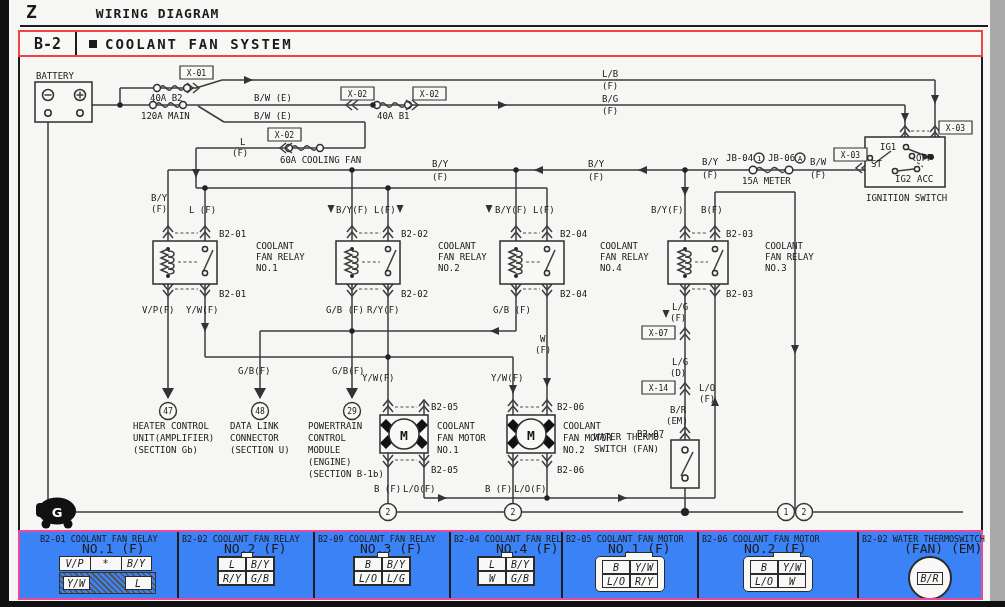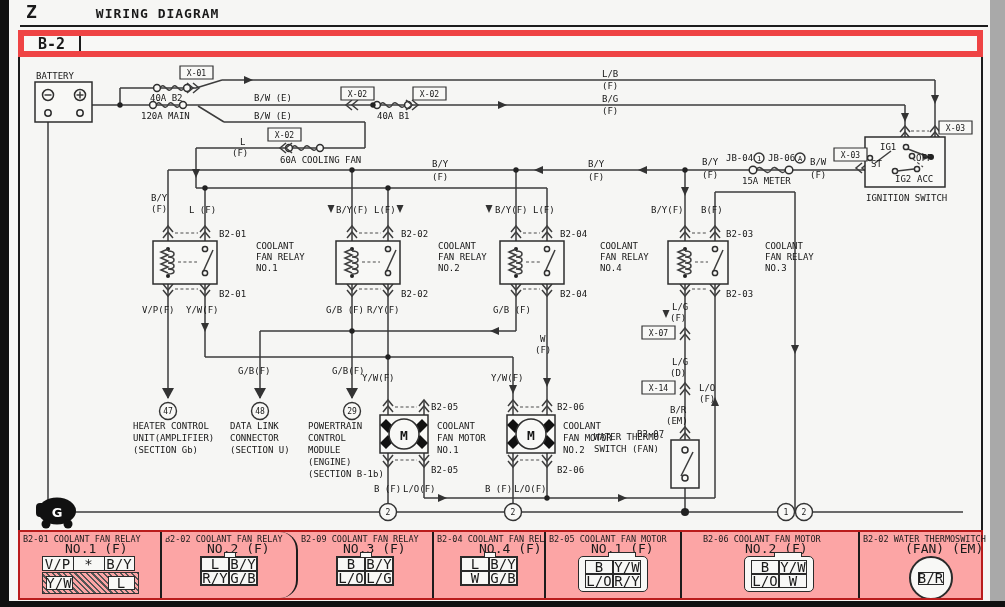--- a/index.html
+++ b/index.html
@@ -8,21 +8,21 @@
   
   #edge-left{position:absolute;left:0;top:0;width:9px;height:607px;background:#101010;}
   #edge-bottom{position:absolute;left:0;top:601px;width:1005px;height:6px;background:#101010;}
   #edge-right{position:absolute;left:990px;top:0;width:15px;height:607px;background:#a9a9a9;}
   
   #hdr{position:absolute;left:26px;top:1px;height:24px;display:flex;align-items:baseline;}
   #hdr .z{font-size:18px;font-weight:bold;margin-right:14px;}
   #hdr .t{font-size:13px;font-weight:bold;letter-spacing:1px;padding-left:45px;}
   #hdr-line{position:absolute;left:20px;top:25px;width:968px;height:2px;background:#1c1c1c;}
   
-  #tblock{position:absolute;left:18px;top:30px;width:965px;height:27px;border:6px solid #ef4444;
+  #tblock{position:absolute;left:18px;top:30px;width:965px;height:27px;border:2px solid #ef4444;
           box-sizing:border-box;display:flex;background:#f8f8f6;}
   #tblock .code{width:55px;border-right:2px solid #1c1c1c;display:flex;align-items:center;
           justify-content:center;font-size:15px;font-weight:bold;}
   #tblock .name{display:flex;align-items:center;font-size:14px;font-weight:bold;letter-spacing:2px;padding-left:12px;}
   #tblock .name .sq{width:8px;height:8px;background:#1c1c1c;margin-right:8px;}
   
   #frame{position:absolute;left:18px;top:57px;width:965px;height:473px;border-left:2px solid #1c1c1c;
          border-right:2px solid #1c1c1c;box-sizing:border-box;}
   
   svg{position:absolute;left:0;top:0;}
@@ -34,29 +34,29 @@
   .blk{fill:#111;stroke:none;}
   .ar{fill:#333;stroke:none;}
   .xbox{fill:#f8f8f6;stroke:#333;stroke-width:1.2;}
   .cref{fill:#f8f8f6;stroke:#333;stroke-width:1.4;}
   text{font-family:"DejaVu Sans Mono",monospace;font-size:9px;fill:#161616;stroke:none;}
   .bx{font-size:8px;}
   .bx2{font-size:7px;}
   .big{font-size:13px;font-weight:bold;}
   .gw{font-size:13px;font-weight:bold;fill:#ffffff;font-family:"DejaVu Sans",sans-serif;}
   
-  #legend{position:absolute;left:18px;top:530px;width:965px;height:70px;border:2px solid #b91c1c;
-          box-sizing:border-box;display:flex;background:#fca5a5;z-index:3;}
+  #legend{position:absolute;left:18px;top:530px;width:965px;height:70px;border:2px solid #ec4899;
+          box-sizing:border-box;display:flex;background:#3b82f6;z-index:3;padding-left:17px;}
   .lcell{border-right:2px solid #1c1c1c;box-sizing:border-box;padding:2px 3px;flex:0 0 auto;overflow:hidden;}
   .lcell:last-child{border-right:none;}
   .lt{font-size:8.5px;line-height:10px;white-space:pre;}
   .ls{font-size:13px;line-height:10px;margin-left:42px;white-space:pre;}
   .connwrap{display:flex;justify-content:center;margin-top:2px;}
   .pin{display:inline-flex;align-items:center;justify-content:center;border:1.5px solid #2a2a2a;
-       background:#f8f8f6;font-size:14px;box-sizing:border-box;}
+       background:#f8f8f6;font-size:10px;box-sizing:border-box;font-style:italic;}
   .r9top{display:flex;gap:0;margin-bottom:1px;}
   .r9top .pin{width:31px;height:15px;border-right-width:0;}
   .r9top .pin:last-child{border-right-width:1.5px;}
   .r9bot{display:flex;gap:4px;padding:3px;background:repeating-linear-gradient(45deg,#555 0 1.5px,transparent 1.5px 4px);
          border:1px solid #333;}
   .r9bot .pin{width:27px;height:14px;}
   .r9bot .pin.ghost{background:transparent;border-color:transparent;}
   .conn4{position:relative;border:1.8px solid #2a2a2a;display:grid;grid-template-columns:28px 28px;background:#f8f8f6;}
   .conn4 .pin{width:28px;height:14px;border-width:1px;}
   .conn4 .tab{position:absolute;left:50%;top:-5px;width:10px;height:4px;margin-left:-5px;
@@ -72,20 +72,24 @@
 
 <div id="page">
   <div id="hdr">
     <span class="z">Z</span>
     <span class="t">WIRING DIAGRAM</span>
   </div>
   <div id="hdr-line"></div>
 
   <div id="tblock">
     <div class="code">B-2</div>
+    <div class="name">
+      <span class="sq"></span>
+      <span>COOLANT FAN SYSTEM</span>
+    </div>
   </div>
 
   <div id="frame"></div>
 
   <svg width="1005" height="607" viewBox="0 0 1005 607">
     <defs>
       <path id="cv" d="M-5 4 L0 -2 L5 4 M-5 10 L0 4 L5 10" class="w" fill="none"></path>
     </defs>
 
     <g>
@@ -512,21 +516,21 @@
               <span class="pin">B/Y</span>
             </div>
             <div class="r9bot">
               <span class="pin">Y/W</span>
               <span class="pin ghost"></span>
               <span class="pin">L</span>
             </div>
           </div>
         </div>
       </div>
-      <div class="lcell" style="width: 136px; border-radius: 18px;">
+      <div class="lcell" style="width: 136px;">
         <div class="lt">B2-02 COOLANT FAN RELAY</div>
         <div class="ls">NO.2 (F)</div>
         <div class="connwrap">
           <div class="conn4">
             <div class="tab"></div>
             <span class="pin">L</span>
             <span class="pin">B/Y</span>
             <span class="pin">R/Y</span>
             <span class="pin">G/B</span>
           </div>
@@ -564,21 +568,21 @@
         <div class="connwrap">
           <div class="conn4 motor">
             <div class="tab"></div>
             <span class="pin">B</span>
             <span class="pin">Y/W</span>
             <span class="pin">L/O</span>
             <span class="pin">R/Y</span>
           </div>
         </div>
       </div>
-      <div class="lcell" style="width: 160px; margin-left: 18px;">
+      <div class="lcell" style="width: 160px;">
         <div class="lt">B2-06 COOLANT FAN MOTOR</div>
         <div class="ls">NO.2 (F)</div>
         <div class="connwrap">
           <div class="conn4 motor">
             <div class="tab"></div>
             <span class="pin">B</span>
             <span class="pin">Y/W</span>
             <span class="pin">L/O</span>
             <span class="pin">W</span>
           </div>

